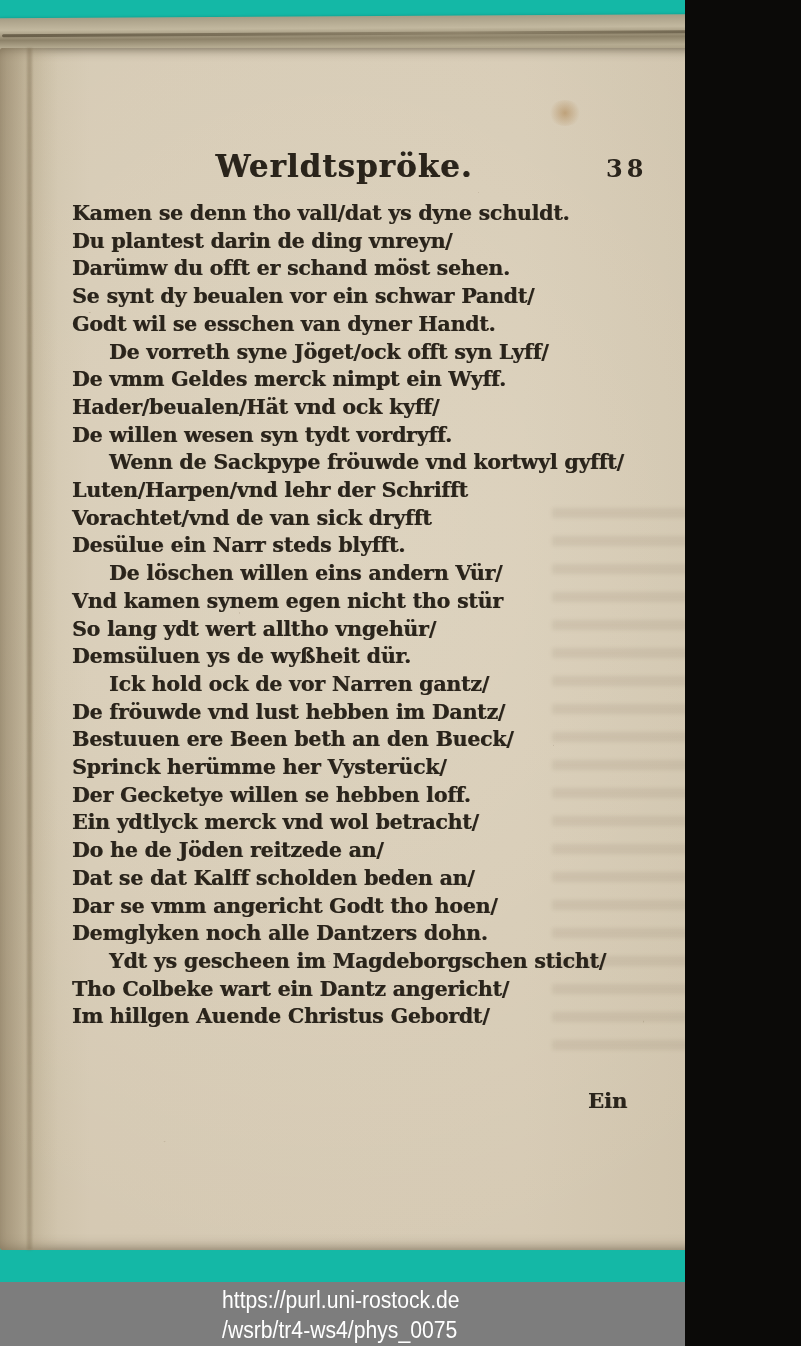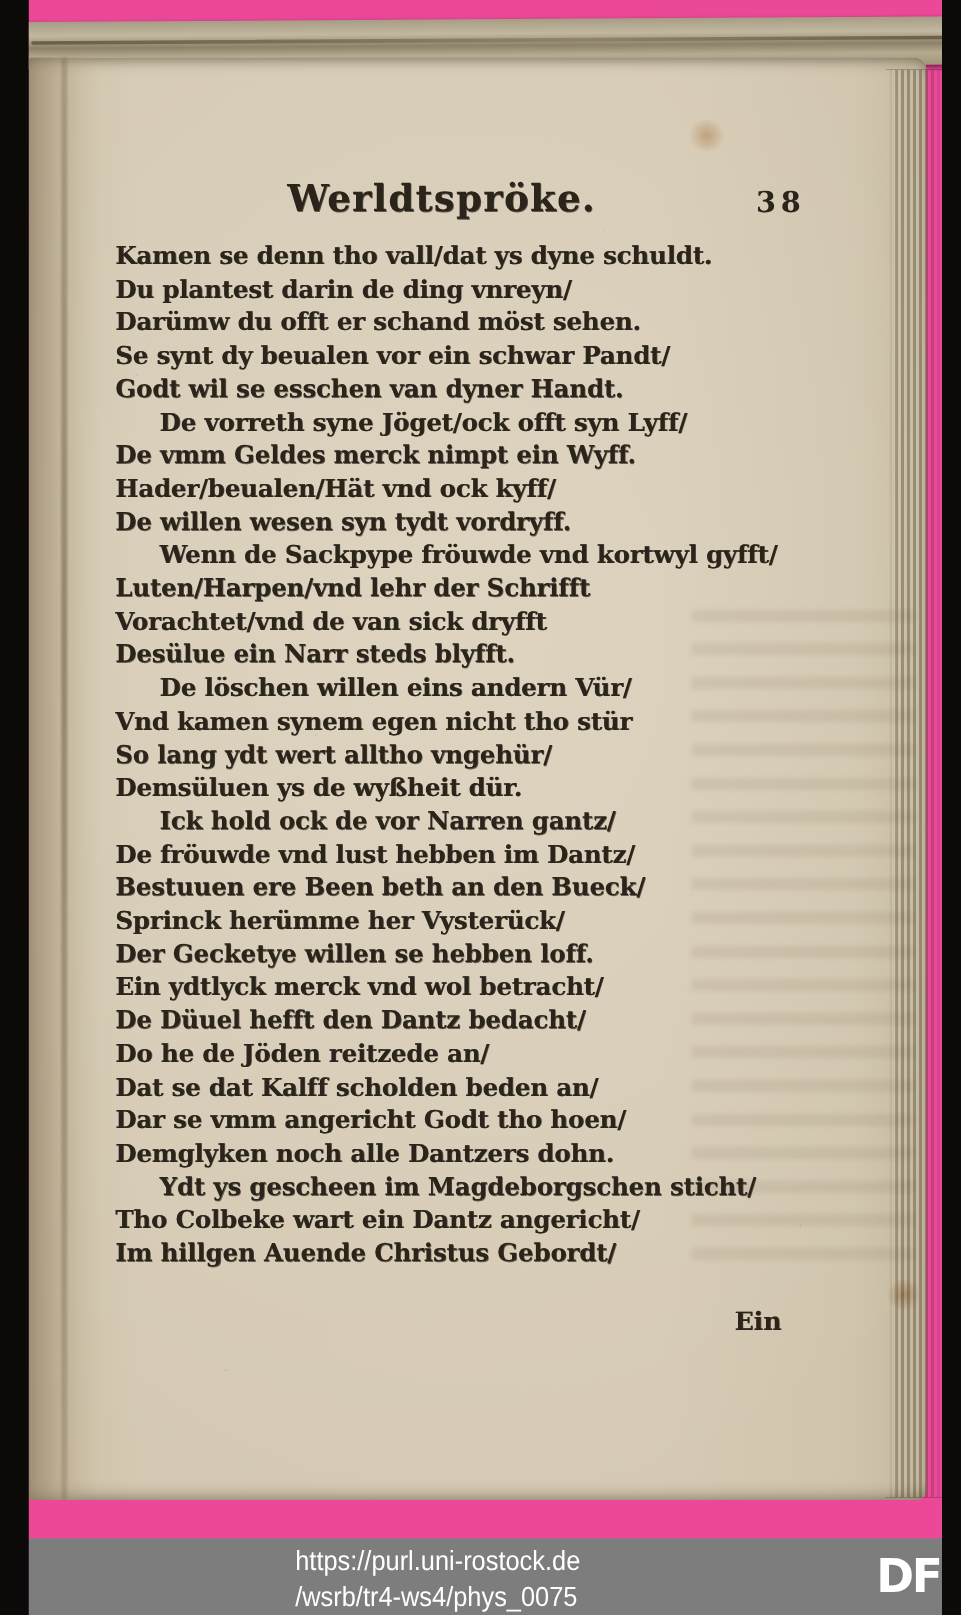--- a/index.html
+++ b/index.html
@@ -1,21 +1,20 @@
 <!DOCTYPE html>
 <html><head>
 <meta charset="utf-8">
 <style>
   * { margin:0; padding:0; box-sizing:border-box; }
   html,body { width:801px; height:1346px; background:#0b0a08; overflow:hidden; }
   .scan {
-    position:relative; width:761px; height:1346px;
-    background:#ec4899; overflow:hidden;
+    position:relative; width:685px; height:1346px;
+    background:#14b8a6; overflow:hidden;
     font-family:"DejaVu Serif", serif;
-    margin-left:24px;
   }
 
   
   .cover-top-edge {
     position:absolute; left:-6px; top:16px; width:784px; height:40px;
     background:linear-gradient(180deg,#a79d85 0%, #c2b89f 30%, #8d8269 55%, #b5ab91 75%, #a2977c 100%);
     border-radius:6px 14px 10px 4px;
     transform:rotate(-0.35deg);
     box-shadow:0 2px 4px rgba(0,0,0,.6);
   }
@@ -168,21 +167,20 @@
         <div class="line indent">De löschen willen eins andern Vür/</div>
         <div class="line">Vnd kamen synem egen nicht tho stür</div>
         <div class="line">So lang ydt wert alltho vngehür/</div>
         <div class="line">Demsüluen ys de wyßheit dür.</div>
         <div class="line indent">Ick hold ock de vor Narren gantz/</div>
         <div class="line">De fröuwde vnd lust hebben im Dantz/</div>
         <div class="line">Bestuuen ere Been beth an den Bueck/</div>
         <div class="line">Sprinck herümme her Vysterück/</div>
         <div class="line">Der Gecketye willen se hebben loff.</div>
         <div class="line">Ein ydtlyck merck vnd wol betracht/</div>
-        <div class="line">De Düuel hefft den Dantz bedacht/</div>
         <div class="line">Do he de Jöden reitzede an/</div>
         <div class="line">Dat se dat Kalff scholden beden an/</div>
         <div class="line">Dar se vmm angericht Godt tho hoen/</div>
         <div class="line">Demglyken noch alle Dantzers dohn.</div>
         <div class="line indent">Ydt ys gescheen im Magdeborgschen sticht/</div>
         <div class="line">Tho Colbeke wart ein Dantz angericht/</div>
         <div class="line">Im hillgen Auende Christus Gebordt/</div>
       </div>
 
     <div class="catchword print">Ein</div>

